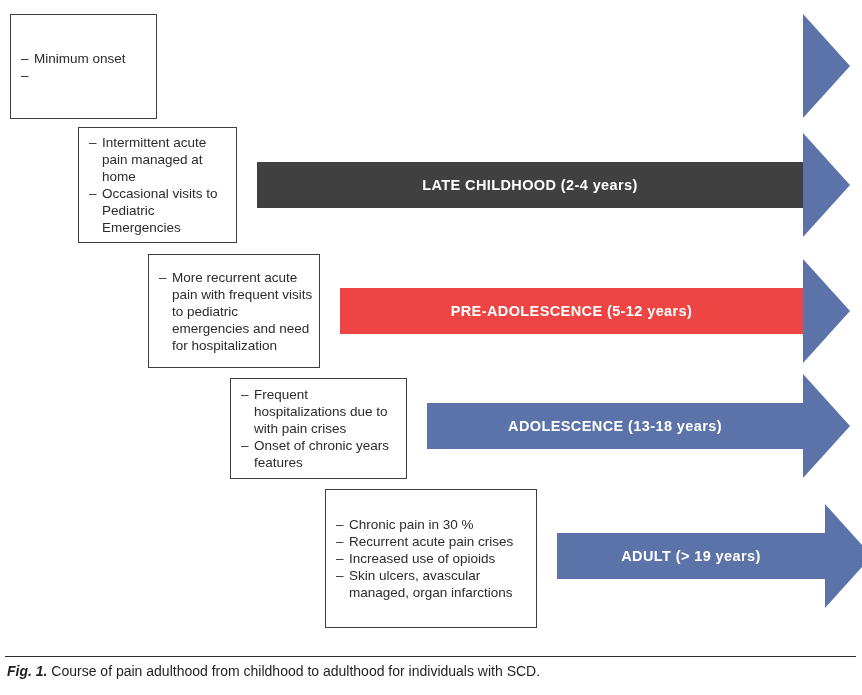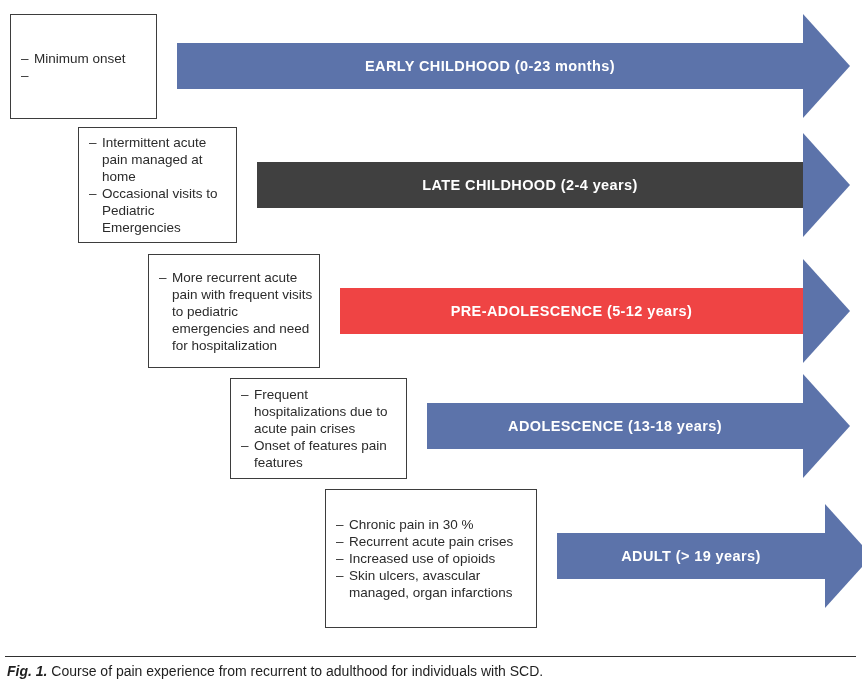--- a/index.html
+++ b/index.html
@@ -101,23 +101,20 @@
   <div class="note-box" style="left:10px; top:14px; width:147px; height:105px;">
     <div class="bullet">
       <span class="dash">–</span>
       <span class="bullet-text">Minimum onset</span>
     </div>
     <div class="bullet">
       <span class="dash">–</span>
     </div>
   </div>
   <div class="stage-arrow" style="left:177px; top:14px; width:673px;">
-    <div class="arrow-shaft" style="background: rgb(92, 115, 170);">
-      <span class="arrow-label">EARLY CHILDHOOD (0-23 months)</span>
-    </div>
     <div class="arrow-head" style="border-left-color: rgb(92, 115, 170);"></div>
   </div>
 
   <div class="note-box" style="left:78px; top:127px; width:159px; height:116px;">
     <div class="bullet">
       <span class="dash">–</span>
       <span class="bullet-text">Intermittent acute pain managed at home</span>
     </div>
     <div class="bullet">
       <span class="dash">–</span>
@@ -140,25 +137,25 @@
   <div class="stage-arrow" style="left:340px; top:259px; width:510px;">
     <div class="arrow-shaft" style="background: #ef4444;">
       <span class="arrow-label">PRE-ADOLESCENCE (5-12 years)</span>
     </div>
     <div class="arrow-head" style="border-left-color: rgb(92, 115, 170);"></div>
   </div>
 
   <div class="note-box" style="left:230px; top:378px; width:177px; height:101px;">
     <div class="bullet">
       <span class="dash">–</span>
-      <span class="bullet-text">Frequent hospitalizations due to acute pain crises</span>
+      <span class="bullet-text">Frequent hospitalizations due to with pain crises</span>
     </div>
     <div class="bullet">
       <span class="dash">–</span>
-      <span class="bullet-text">Onset of features pain features</span>
+      <span class="bullet-text">Onset of chronic years features</span>
     </div>
   </div>
   <div class="stage-arrow" style="left:427px; top:374px; width:423px;">
     <div class="arrow-shaft" style="background: rgb(92, 115, 170);">
       <span class="arrow-label">ADOLESCENCE (13-18 years)</span>
     </div>
     <div class="arrow-head" style="border-left-color: rgb(92, 115, 170);"></div>
   </div>
 
   <div class="note-box" style="left:325px; top:489px; width:212px; height:139px;">
@@ -182,16 +179,16 @@
   <div class="stage-arrow" style="left:557px; top:504px; width:293px;padding-left:22px;">
     <div class="arrow-shaft" style="background: rgb(92, 115, 170);">
       <span class="arrow-label">ADULT (&gt; 19 years)</span>
     </div>
     <div class="arrow-head" style="border-left-color: rgb(92, 115, 170);"></div>
   </div>
 
   <div class="caption-rule"></div>
   <div class="caption">
     <span class="fig-label">Fig. 1.</span>
-    <span>Course of pain experience from recurrent to adulthood for individuals with SCD.</span>
+    <span>Course of pain adulthood from childhood to adulthood for individuals with SCD.</span>
   </div>
 
 </div>
 
 </body></html>

